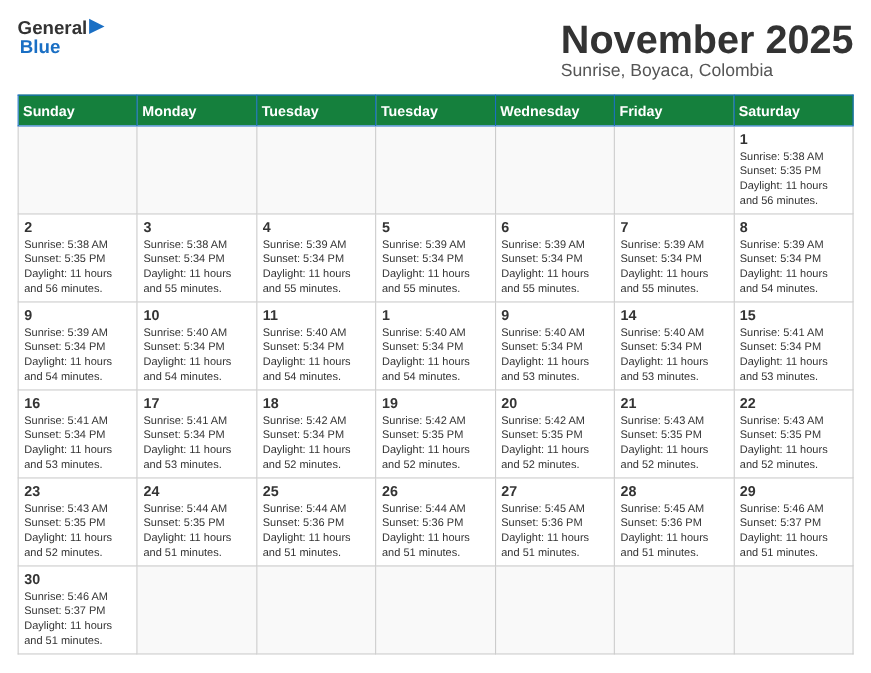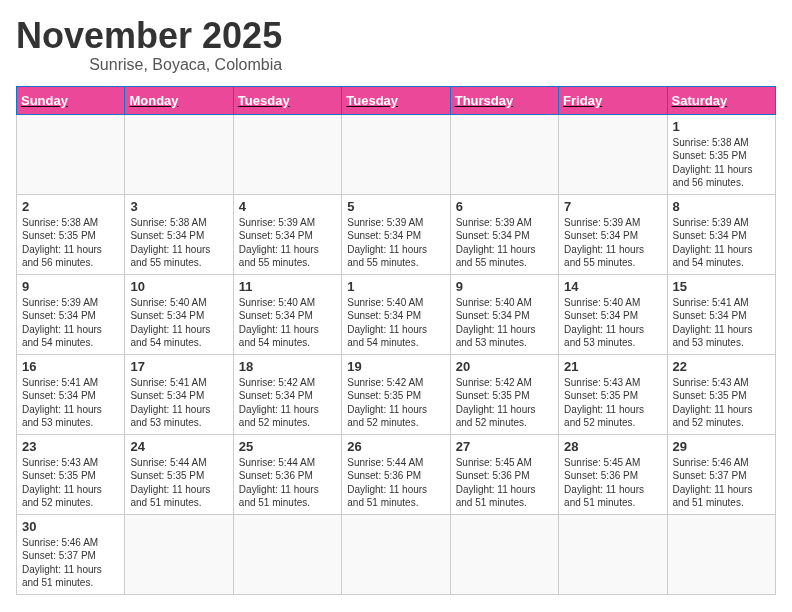--- a/index.html
+++ b/index.html
@@ -10,40 +10,38 @@
       min-height: 612px;
       padding: 16px;
     }
     .header-section {
       display: flex;
       justify-content: space-between;
       align-items: flex-start;
       margin-bottom: 12px;
     }
     .title-area {
-      text-align: right;
     }
     .month-title {
       font-size: 36px;
       font-weight: bold;
       color: #333;
       line-height: 1.1;
     }
     .location-title {
       font-size: 16px;
       color: #555;
     }
     table {
       width: 100%;
       border-collapse: collapse;
       border: 1px solid #ccc;
     }
     thead tr {
-      background-color: #ec4899;
-      text-decoration: underline;
+      background-color: #15803d;
     }
     thead th {
       color: #fff;
       font-size: 13px;
       font-weight: bold;
       padding: 6px 4px;
       border: 1px solid #1a6fc4;
       text-align: left;
     }
     tbody td {
@@ -102,34 +100,42 @@
       font-weight: bold;
       color: #1a6fc4;
       margin-top: -3px;
       padding-left: 2px;
     }
   </style>
 </head>
 <body>
 
 <div class="header-section">
+  <div class="logo-wrapper">
+    <div class="logo-line1">
+      <span class="logo-general">General</span>
+      <span class="logo-blue-text"></span>
+      <span class="logo-arrow"></span>
+    </div>
+    <div class="logo-blue-line">Blue</div>
+  </div>
   <div class="title-area">
     <div class="month-title">November 2025</div>
     <div class="location-title">Sunrise, Boyaca, Colombia</div>
   </div>
 </div>
 
 <table>
   <thead>
     <tr>
     <th>Sunday</th>
         <th>Monday</th>
         <th>Tuesday</th>
         <th>Tuesday</th>
-        <th>Thursday</th>
+        <th>Wednesday</th>
         <th>Friday</th>
         <th>Saturday</th>
       </tr>
   </thead>
   <tbody id="calendar-body">
   <tr>
         <td class="empty"></td>
         <td class="empty"></td>
         <td class="empty"></td>
         <td class="empty"></td>

